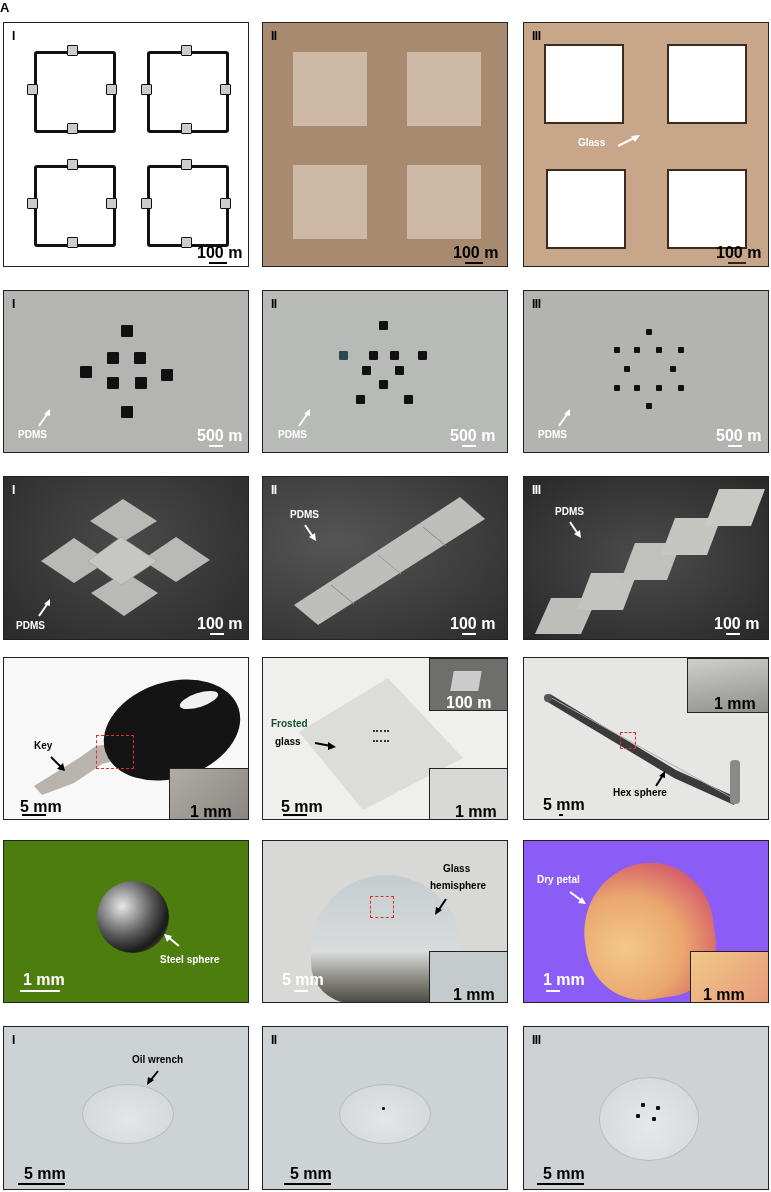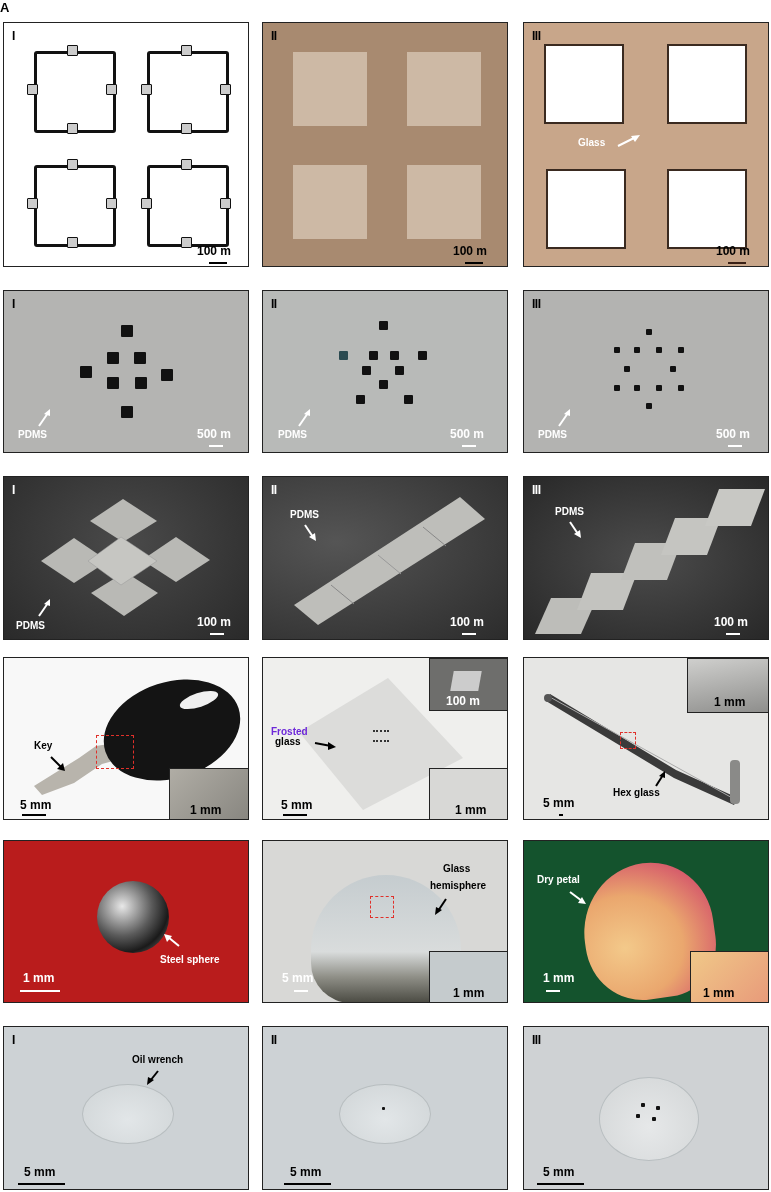--- a/index.html
+++ b/index.html
@@ -1,21 +1,21 @@
 <!DOCTYPE html>
 <html><head>
 <meta charset="utf-8">
 <style>
   html, body { margin:0; padding:0; background:#ffffff; }
   body { width:771px; height:1192px; position:relative; overflow:hidden; font-family:"Liberation Sans", sans-serif; }
   .fig-letter { position:absolute; left:0; top:0; font-weight:bold; font-size:13px; color:#000; }
   .panel { position:absolute; border:1.5px solid #222; box-sizing:border-box; overflow:hidden; }
   .plabel { position:absolute; left:8px; top:6px; font-weight:bold; font-size:12px; letter-spacing:-0.5px; }
   .txt { position:absolute; font-weight:bold; font-size:10px; white-space:nowrap; }
-  .scale { position:absolute; font-weight:bold; font-size:12px; white-space:nowrap; }
+  .scale { position:absolute; font-weight:bold; font-size:16px; white-space:nowrap; }
   .bar { position:absolute; height:2px; }
   .sq { position:absolute; background:#111; border-radius:1px; }
   .inset { position:absolute; border:1.5px solid #222; box-sizing:border-box; overflow:hidden; }
   .redbox { position:absolute; border:1.5px dashed #e0302a; box-sizing:border-box; }
   .arrow { position:absolute; }
 </style>
 </head>
 <body>
 
 <div class="fig-letter">A</div>
@@ -205,21 +205,21 @@
   <div class="inset" style="left:165px;top:110px;width:81px;height:53px;background:linear-gradient(135deg,#b0ada5,#888680);">
     <div class="scale" style="left:20px;top:34px;color:#000;">1 mm</div>
   </div>
 </div>
 
 <div class="panel" style="left:262px;top:657px;width:246px;height:163px;background:#efefed;">
   <svg style="position:absolute;left:0;top:0;" width="246" height="163">
     <polygon points="125,20 200,100 100,152 36,74" fill="#dcdcda"></polygon>
   </svg>
   <div style="position:absolute;left:110px;top:72px;width:16px;height:8px;border-top:2px dotted #333;border-bottom:2px dotted #333;"></div>
-  <div class="txt" style="left:8px;top:68px;color:#6d28d9;">Frosted</div>
+  <div class="txt" style="left:8px;top:60px;color:#14532d;">Frosted</div>
   <div class="txt" style="left:12px;top:78px;color:#000;">glass</div>
   <svg class="arrow" style="left:50px;top:82px;" width="24" height="10">
       <line x1="2" y1="3" x2="18" y2="6" stroke="#000" stroke-width="2"></line>
       <polygon points="23,7 15,2 15,10" fill="#000"></polygon>
     </svg>
   <div class="scale" style="left:18px;top:140px;color:#000;">5 mm</div>
   <div class="bar" style="left:20px;top:156px;width:24px;background:#000;"></div>
   <div class="inset" style="left:166px;top:0;width:80px;height:53px;background:#6e6e6c;">
     <div style="position:absolute;left:22px;top:12px;width:28px;height:20px;background:#ccc;transform:skewX(-10deg);"></div>
     <div class="scale" style="left:16px;top:35px;color:#fff;">100   m</div>
@@ -234,29 +234,29 @@
     <polygon points="22,43 150,120 210,147 214,140 152,112 26,36" fill="#3a3a3a"></polygon>
     <line x1="24" y1="38" x2="212" y2="142" stroke="#aaa" stroke-width="1"></line>
     <rect x="206" y="102" width="10" height="44" rx="4" fill="#8a8a88"></rect>
     <circle cx="24" cy="40" r="4" fill="#555"></circle>
   </svg>
   <div class="redbox" style="left:96px;top:74px;width:16px;height:17px;"></div>
   <svg class="arrow" style="left:129px;top:112px;" width="14" height="18">
       <line x1="3" y1="16" x2="10" y2="5" stroke="#000" stroke-width="2"></line>
       <polygon points="12,1 6,6 12,8" fill="#000"></polygon>
     </svg>
-  <div class="txt" style="left:89px;top:129px;color:#000;">Hex glass</div>
+  <div class="txt" style="left:89px;top:129px;color:#000;">Hex sphere</div>
   <div class="scale" style="left:19px;top:138px;color:#000;">5 mm</div>
   <div class="bar" style="left:35px;top:156px;width:4px;background:#000;"></div>
   <div class="inset" style="left:163px;top:0;width:83px;height:55px;background:linear-gradient(170deg,#cfcfcd,#8e8e8c);">
     <div class="scale" style="left:26px;top:36px;color:#000;">1 mm</div>
   </div>
 </div>
 
-<div class="panel" style="left:3px;top:840px;width:246px;height:163px;background:#b91c1c;">
+<div class="panel" style="left:3px;top:840px;width:246px;height:163px;background:#4d7c0f;">
   <div style="position:absolute;left:93px;top:40px;width:72px;height:72px;border-radius:50%;background:radial-gradient(circle at 35% 35%, #e8e8e8, #5a5a5a 45%, #1a1a1a 70%, #888 100%);"></div>
   <svg class="arrow" style="left:158px;top:92px;" width="20" height="16">
       <line x1="17" y1="13" x2="6" y2="4" stroke="#fff" stroke-width="2"></line>
       <polygon points="2,1 10,3 5,9" fill="#fff"></polygon>
     </svg>
   <div class="txt" style="left:156px;top:113px;color:#fff;">Steel sphere</div>
   <div class="scale" style="left:19px;top:130px;color:#fff;">1 mm</div>
   <div class="bar" style="left:16px;top:149px;width:40px;background:#fff;"></div>
 </div>
 
@@ -269,21 +269,21 @@
       <line x1="13" y1="2" x2="5" y2="14" stroke="#000" stroke-width="2"></line>
       <polygon points="2,18 3,10 9,13" fill="#000"></polygon>
     </svg>
   <div class="scale" style="left:19px;top:130px;color:#fff;">5 mm</div>
   <div class="bar" style="left:31px;top:149px;width:14px;background:#fff;"></div>
   <div class="inset" style="left:166px;top:110px;width:80px;height:53px;background:#c5cbcd;">
     <div class="scale" style="left:23px;top:34px;color:#000;">1 mm</div>
   </div>
 </div>
 
-<div class="panel" style="left:523px;top:840px;width:246px;height:163px;background:#14532d;">
+<div class="panel" style="left:523px;top:840px;width:246px;height:163px;background:#8b5cf6;">
   <div style="position:absolute;left:60px;top:22px;width:130px;height:136px;border-radius:60% 55% 45% 50%;background:radial-gradient(ellipse at 30% 60%, #f3c98a, #eaa76e 45%, #d24e6a 85%);transform:rotate(-8deg);"></div>
   <div class="txt" style="left:13px;top:33px;color:#fff;">Dry petal</div>
   <svg class="arrow" style="left:44px;top:49px;" width="20" height="16">
       <line x1="2" y1="2" x2="14" y2="11" stroke="#fff" stroke-width="2"></line>
       <polygon points="18,14 10,13 14,7" fill="#fff"></polygon>
     </svg>
   <div class="scale" style="left:19px;top:130px;color:#fff;">1 mm</div>
   <div class="bar" style="left:22px;top:149px;width:14px;background:#fff;"></div>
   <div class="inset" style="left:166px;top:110px;width:80px;height:53px;background:linear-gradient(135deg,#f0c888,#e89a7a);">
     <div class="scale" style="left:12px;top:34px;color:#000;">1 mm</div>

